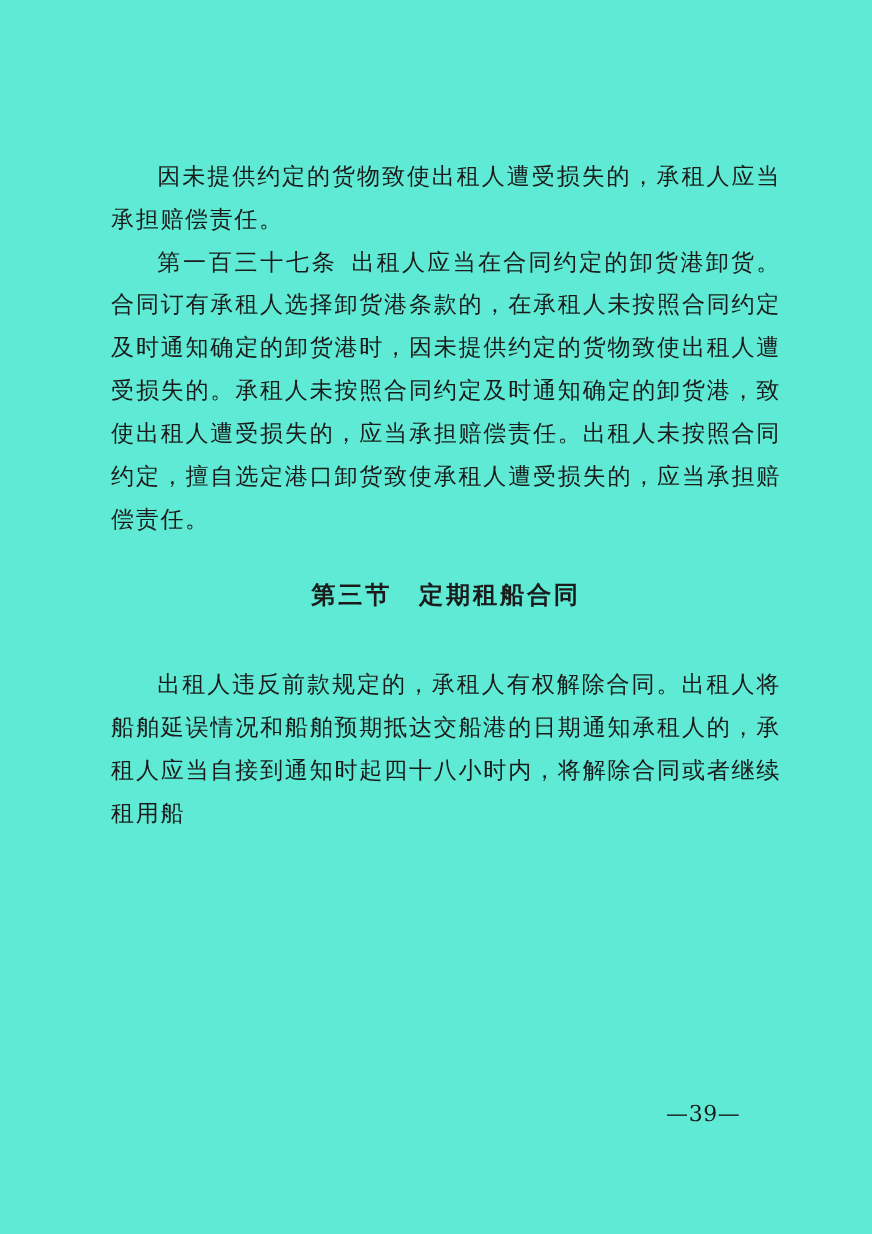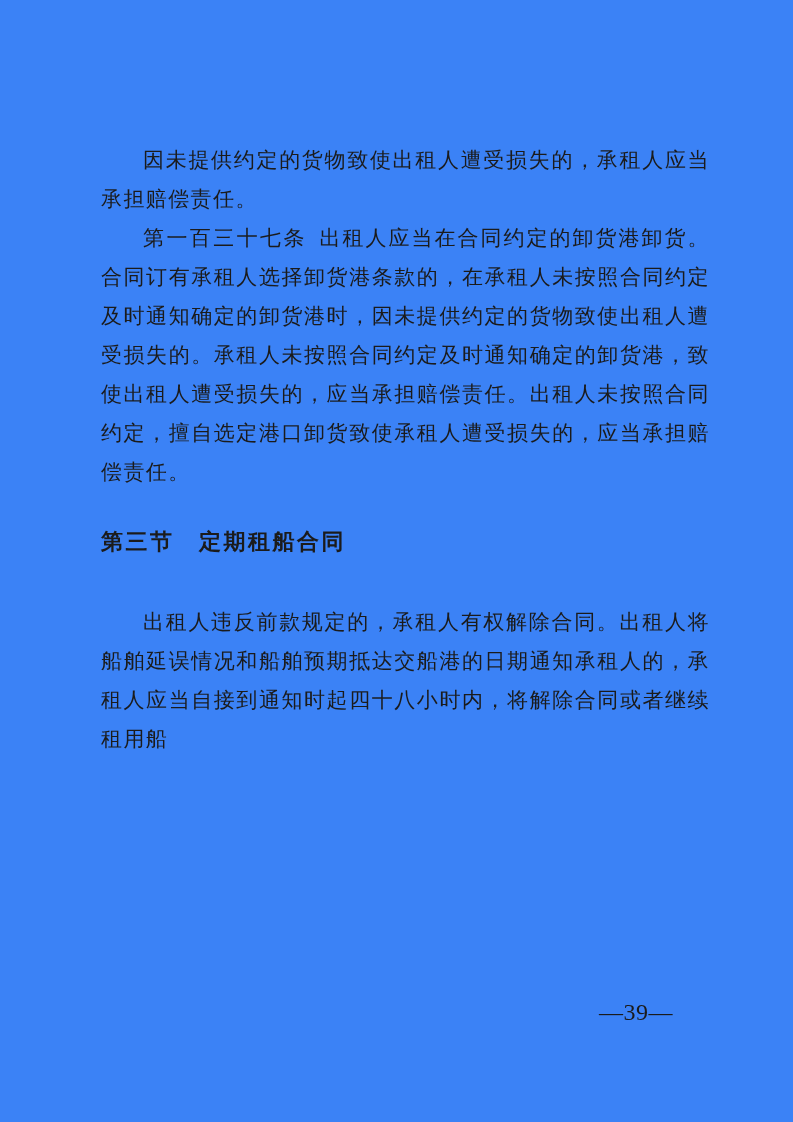--- a/index.html
+++ b/index.html
@@ -5,21 +5,21 @@
   html, body {
     margin: 0;
     padding: 0;
     background: #e8e8e8;
   }
   .page {
     position: relative;
     width: 793px;
     height: 1122px;
     margin: 0 auto;
-    background: #3b82f6;
+    background: #5eead4;
     color: #1b1b1b;
     font-family: "DejaVu Serif", "Liberation Serif", serif;
     overflow: hidden;
   }
   .body-text {
     position: absolute;
     top: 0;
     left: 101px;
     width: 609px;
     padding-top: 141px;
@@ -37,32 +37,31 @@
     font-weight: 400;
     margin-right: 0.6em;
     letter-spacing: 1.8px;
   }
   .section-heading {
     margin: 30px 0 42px 0;
     font-size: 22px;
     line-height: 39px;
     font-weight: 700;
     letter-spacing: 2.5px;
-    text-align: left;
+    text-align: center;
     font-family: "DejaVu Serif", "Liberation Serif", serif;
   }
   .page-number {
     position: absolute;
     top: 1000px;
     right: 120px;
-    font-size: 24px;
+    font-size: 20px;
     line-height: 24px;
     letter-spacing: 0.5px;
     color: #1b1b1b;
-    font-family: Liberation Serif, serif;
   }
 </style>
 </head>
 <body>
 
 <div class="page">
   <main class="body-text">
 
     <p class="para">
       <span>因未提供约定的货物致使出租人遭受损失的，承租人应当承担赔偿责任。</span>

